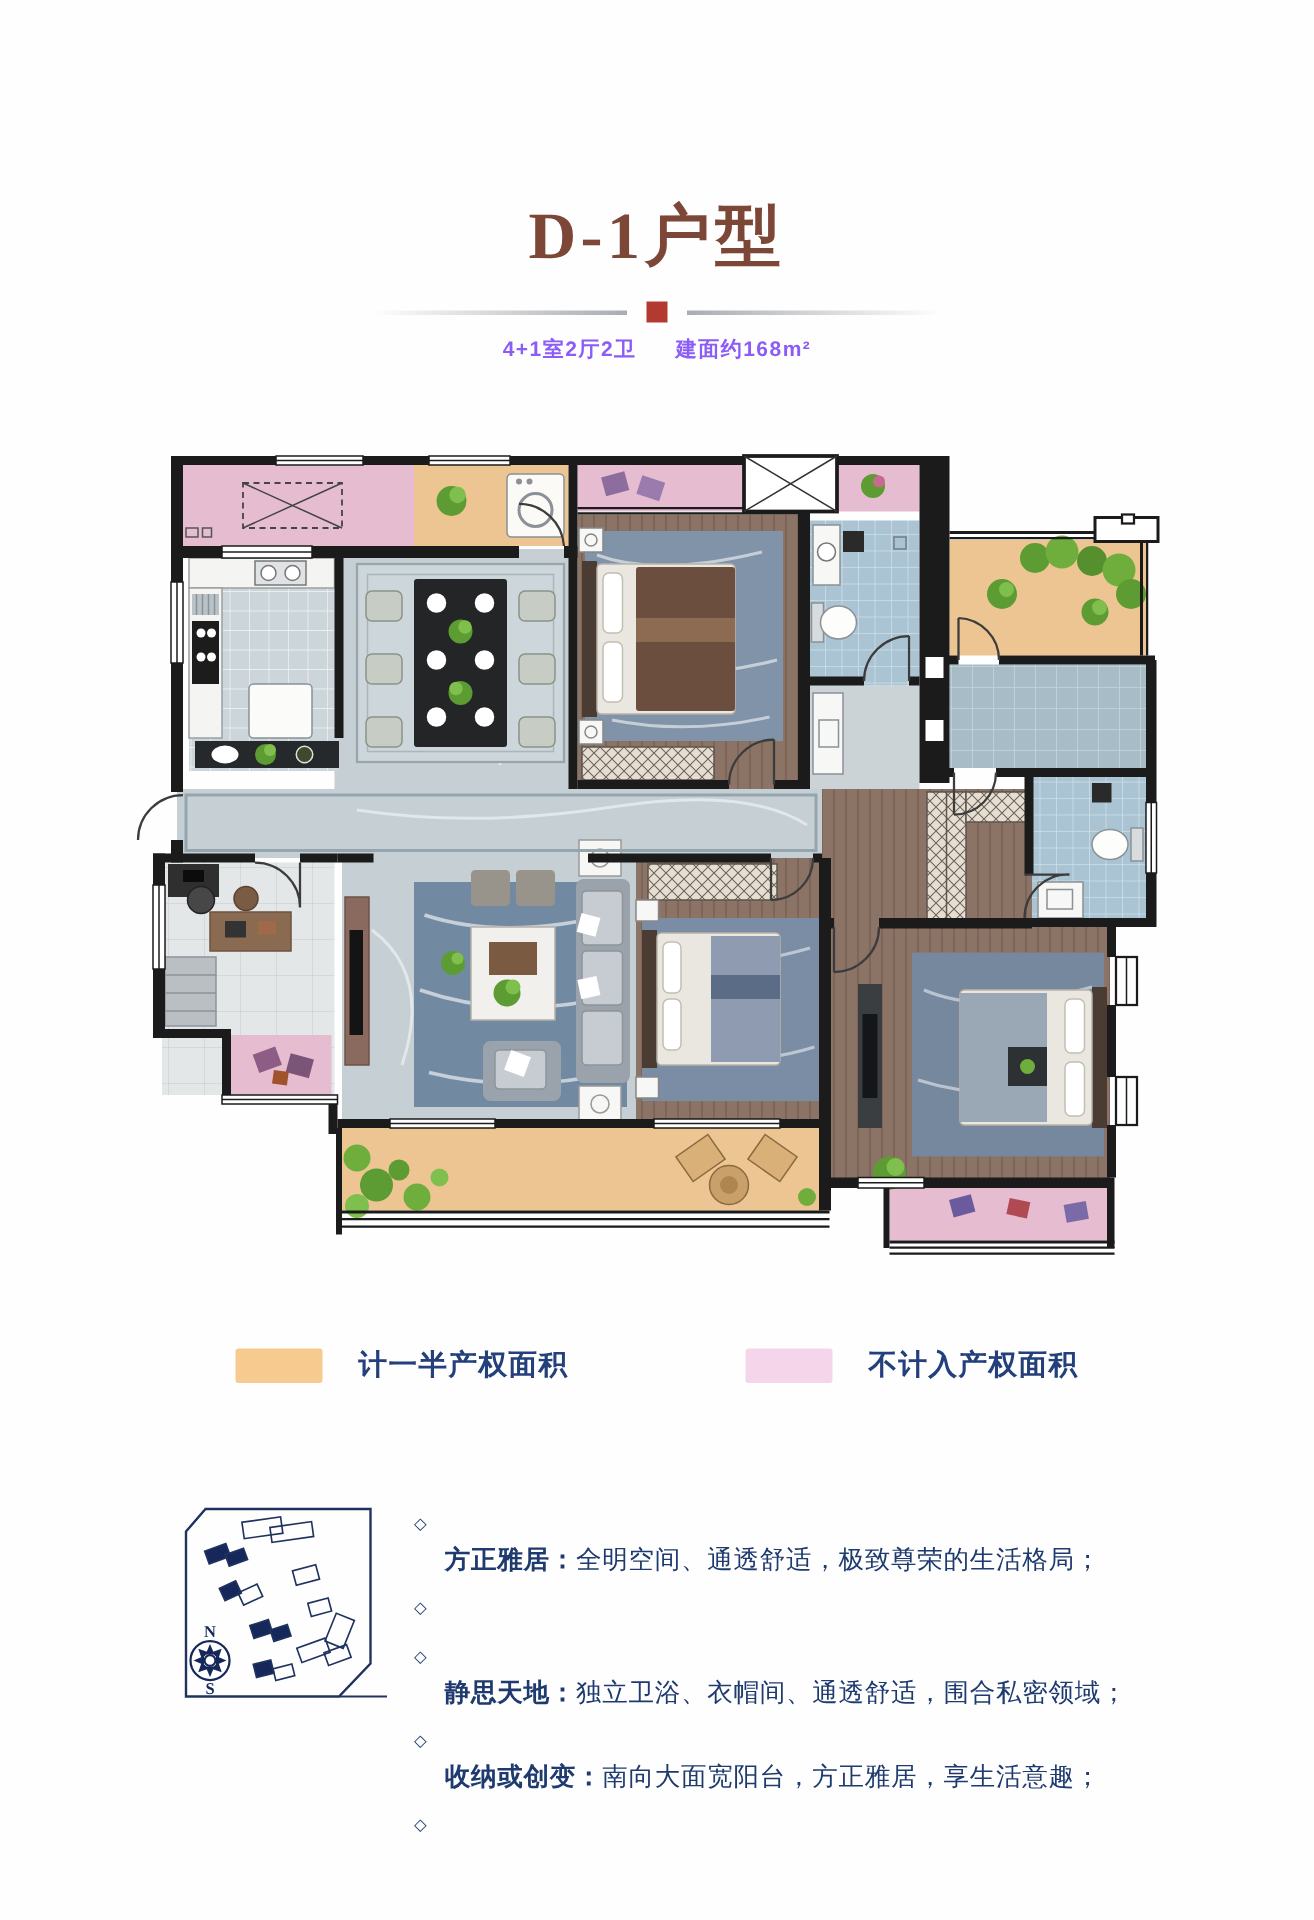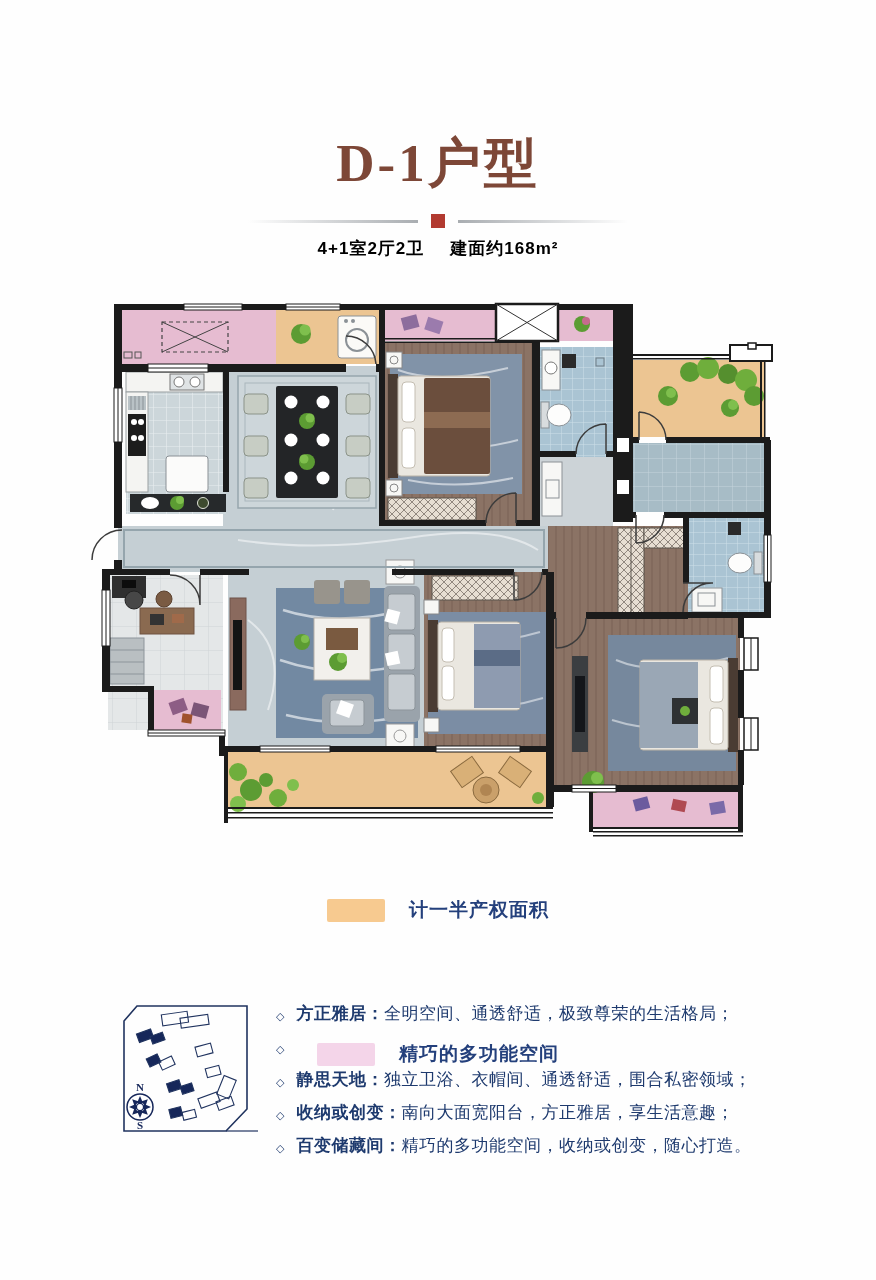--- a/index.html
+++ b/index.html
@@ -1,43 +1,43 @@
 <!DOCTYPE html>
 <html><head>
 <meta charset="utf-8">
 <style>
   html,body{margin:0;padding:0;background:#ffffff;}
   .page{position:relative;width:876px;height:1280px;background:#fefefe;overflow:hidden;
         font-family:"Liberation Sans",sans-serif;}
   
   .hdr{position:absolute;top:128px;left:0;width:100%;text-align:center;}
-  .title{font-family:"Liberation Serif",serif;font-size:53px;font-weight:bold;
+  .title{font-family:"Liberation Serif",serif;font-size:44px;font-weight:bold;
          color:#7d4737;letter-spacing:3px;}
   .divider{margin:14px auto 0;width:440px;display:flex;align-items:center;justify-content:center;}
   .divider .ln{height:3px;width:170px;}
   .divider .ln.l{background:linear-gradient(to right,rgba(170,170,170,0),#a9adb1);}
   .divider .ln.r{background:linear-gradient(to left,rgba(170,170,170,0),#a9adb1);}
   .divider .sq{width:14px;height:14px;margin:0 13px;}
-  .subtitle{margin-top:9px;font-size:17px;font-weight:bold;color:#000000;letter-spacing:1px;}
+  .subtitle{margin-top:9px;font-size:14px;font-weight:bold;color:#8b5cf6;letter-spacing:1px;}
   .subtitle .gap{display:inline-block;width:26px;}
   
   .planwrap{position:absolute;top:290px;left:88px;width:700px;height:565px;}
   
   .legend{position:absolute;top:897px;left:0;width:100%;display:flex;justify-content:center;
-          align-items:center;gap:118px;flex-direction:column;}
+          align-items:center;gap:118px;}
   .legend .item{display:flex;align-items:center;gap:24px;}
   .legend .swatch{width:58px;height:23px;border-radius:2px;}
   .legend .lab{font-size:19px;font-weight:bold;color:#24407c;letter-spacing:1px;}
   
   .features{position:absolute;top:995px;left:110px;display:flex;align-items:flex-start;}
   .siteplan{width:150px;height:160px;flex:0 0 auto;}
   .flist{margin-left:16px;margin-top:8px;width:530px;}
   .frow{display:flex;align-items:flex-start;margin-bottom:9px;line-height:21px;}
   .frow .dia{color:#1e3a6e;font-size:11px;margin:3px 12px 0 0;flex:0 0 auto;}
-  .frow .txt{font-size:17px;color:#1e3a6e;letter-spacing:0.5px;}
+  .frow .txt{font-size:17px;color:#1e3a6e;letter-spacing:0.5px;margin-top:26px;}
   .frow .txt b{font-weight:bold;}
 </style>
 </head>
 <body>
 
 <div class="page">
 
   <div class="hdr">
     <div class="title">D-1户型</div>
     <div class="divider">
@@ -456,21 +456,21 @@
   </svg>
   </div>
 
   <div class="legend">
     <div class="item">
       <span class="swatch" style="background-color: rgb(247, 202, 144);"></span>
       <span class="lab">计一半产权面积</span>
     </div>
     <div class="item">
       <span class="swatch" style="background-color: rgb(244, 213, 233);"></span>
-      <span class="lab">精巧的多功能空间</span>
+      <span class="lab">不计入产权面积</span>
     </div>
   </div>
 
   <div class="features">
     <svg class="siteplan" viewBox="0 0 150 160">
       <g stroke="#20335f" fill="none" stroke-width="1.6">
         <path d="M14 26 L27 11 L137 11 L137 114 L116 136 L14 136 Z"></path>
         <path d="M116 136 L148 136" stroke-width="1.2"></path>
       </g>
       <g stroke="#20335f" stroke-width="1.1">
@@ -531,18 +531,17 @@
       <div class="frow">
         <span class="dia">◇</span>
         <span class="txt"><b>静思天地：</b><span>独立卫浴、衣帽间、通透舒适，围合私密领域；</span></span>
       </div>
       <div class="frow">
         <span class="dia">◇</span>
         <span class="txt"><b>收纳或创变：</b><span>南向大面宽阳台，方正雅居，享生活意趣；</span></span>
       </div>
       <div class="frow">
         <span class="dia">◇</span>
-        <span class="txt"><b>百变储藏间：</b><span>精巧的多功能空间，收纳或创变，随心打造。</span></span>
       </div>
     </div>
   </div>
 
 </div>
 
 </body></html>

